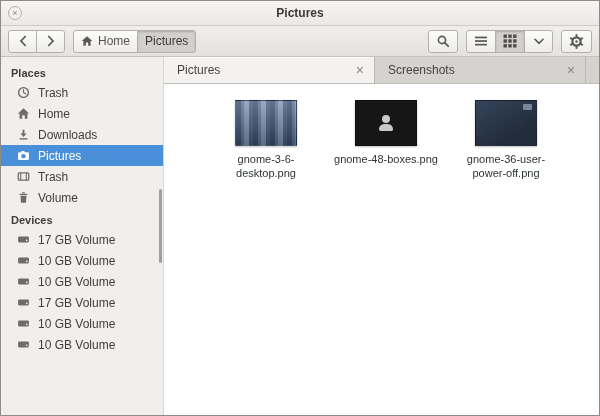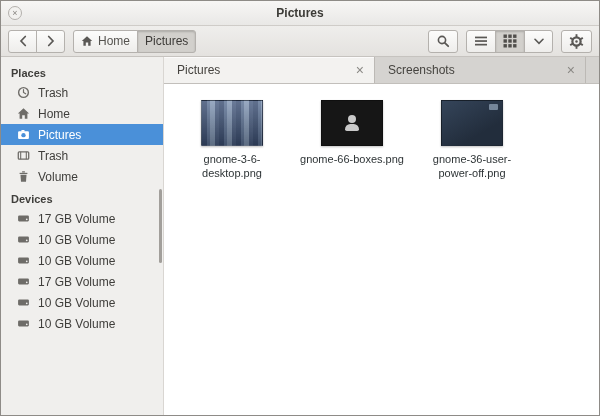--- a/index.html
+++ b/index.html
@@ -104,20 +104,21 @@
     cursor: default;
   }
   .tab .tab-label { flex: 1; }
   .tab.active { background: #f3f2f0; box-shadow: inset 0 1px 0 rgba(255,255,255,.7); }
   .tab-close { color: #8a8884; font-size: 14px; line-height: 1; padding: 0 2px; }
 
   .files {
     flex: 1; padding: 16px 14px;
     display: flex; align-items: flex-start; gap: 12px;
     background: #ffffff;
+    margin-left: 34px;
   }
   .file { width: 108px; display: flex; flex-direction: column; align-items: center; gap: 6px; }
   .thumb {
     width: 62px; height: 46px;
     border: 1px solid rgba(0,0,0,.3);
     box-shadow: 0 1px 2px rgba(0,0,0,.25);
     position: relative;
   }
   .thumb-desktop {
     background:
@@ -272,20 +273,29 @@
       <div class="side-item">
         <span class="icon">
           <svg width="13" height="13" viewBox="0 0 12 12">
               <path d="M6 1.2 L11.2 6 H9.6 V10.8 H7.2 V7.6 H4.8 V10.8 H2.4 V6 H0.8 Z" fill="currentColor"></path>
             </svg>
         </span>
         <span>Home</span>
       </div>
 
 
+      <div class="side-item">
+        <span class="icon">
+          <svg width="13" height="13" viewBox="0 0 12 12">
+              <path d="M5.1 1.5 h1.8 v3.6 h1.9 L6 8.3 3.2 5.1 h1.9 z" fill="currentColor"></path>
+              <rect x="2.4" y="9.4" width="7.2" height="1.3" fill="currentColor"></rect>
+            </svg>
+        </span>
+        <span>Downloads</span>
+      </div>
 
 
       <div class="side-item selected">
         <span class="icon">
           <svg width="13" height="13" viewBox="0 0 12 12">
               <rect x="4" y="1.8" width="3" height="1.6" rx=".5" fill="currentColor"></rect>
               <rect x="1" y="3" width="10" height="7.2" rx="1" fill="currentColor"></rect>
               <circle cx="6" cy="6.6" r="2" fill="#4a90d9"></circle>
             </svg>
         </span>
@@ -391,21 +401,21 @@
         </div>
       </div>
 
       <div class="files">
         <div class="file">
           <div class="thumb thumb-desktop"></div>
           <div class="fname">gnome-3-6-desktop.png</div>
         </div>
         <div class="file">
           <div class="thumb thumb-boxes"></div>
-          <div class="fname">gnome-66-boxes.png</div>
+          <div class="fname">gnome-48-boxes.png</div>
         </div>
         <div class="file">
           <div class="thumb thumb-poweroff"></div>
           <div class="fname">gnome-36-user-power-off.png</div>
         </div>
       </div>
     </div>
 
   </div>
 </div>

